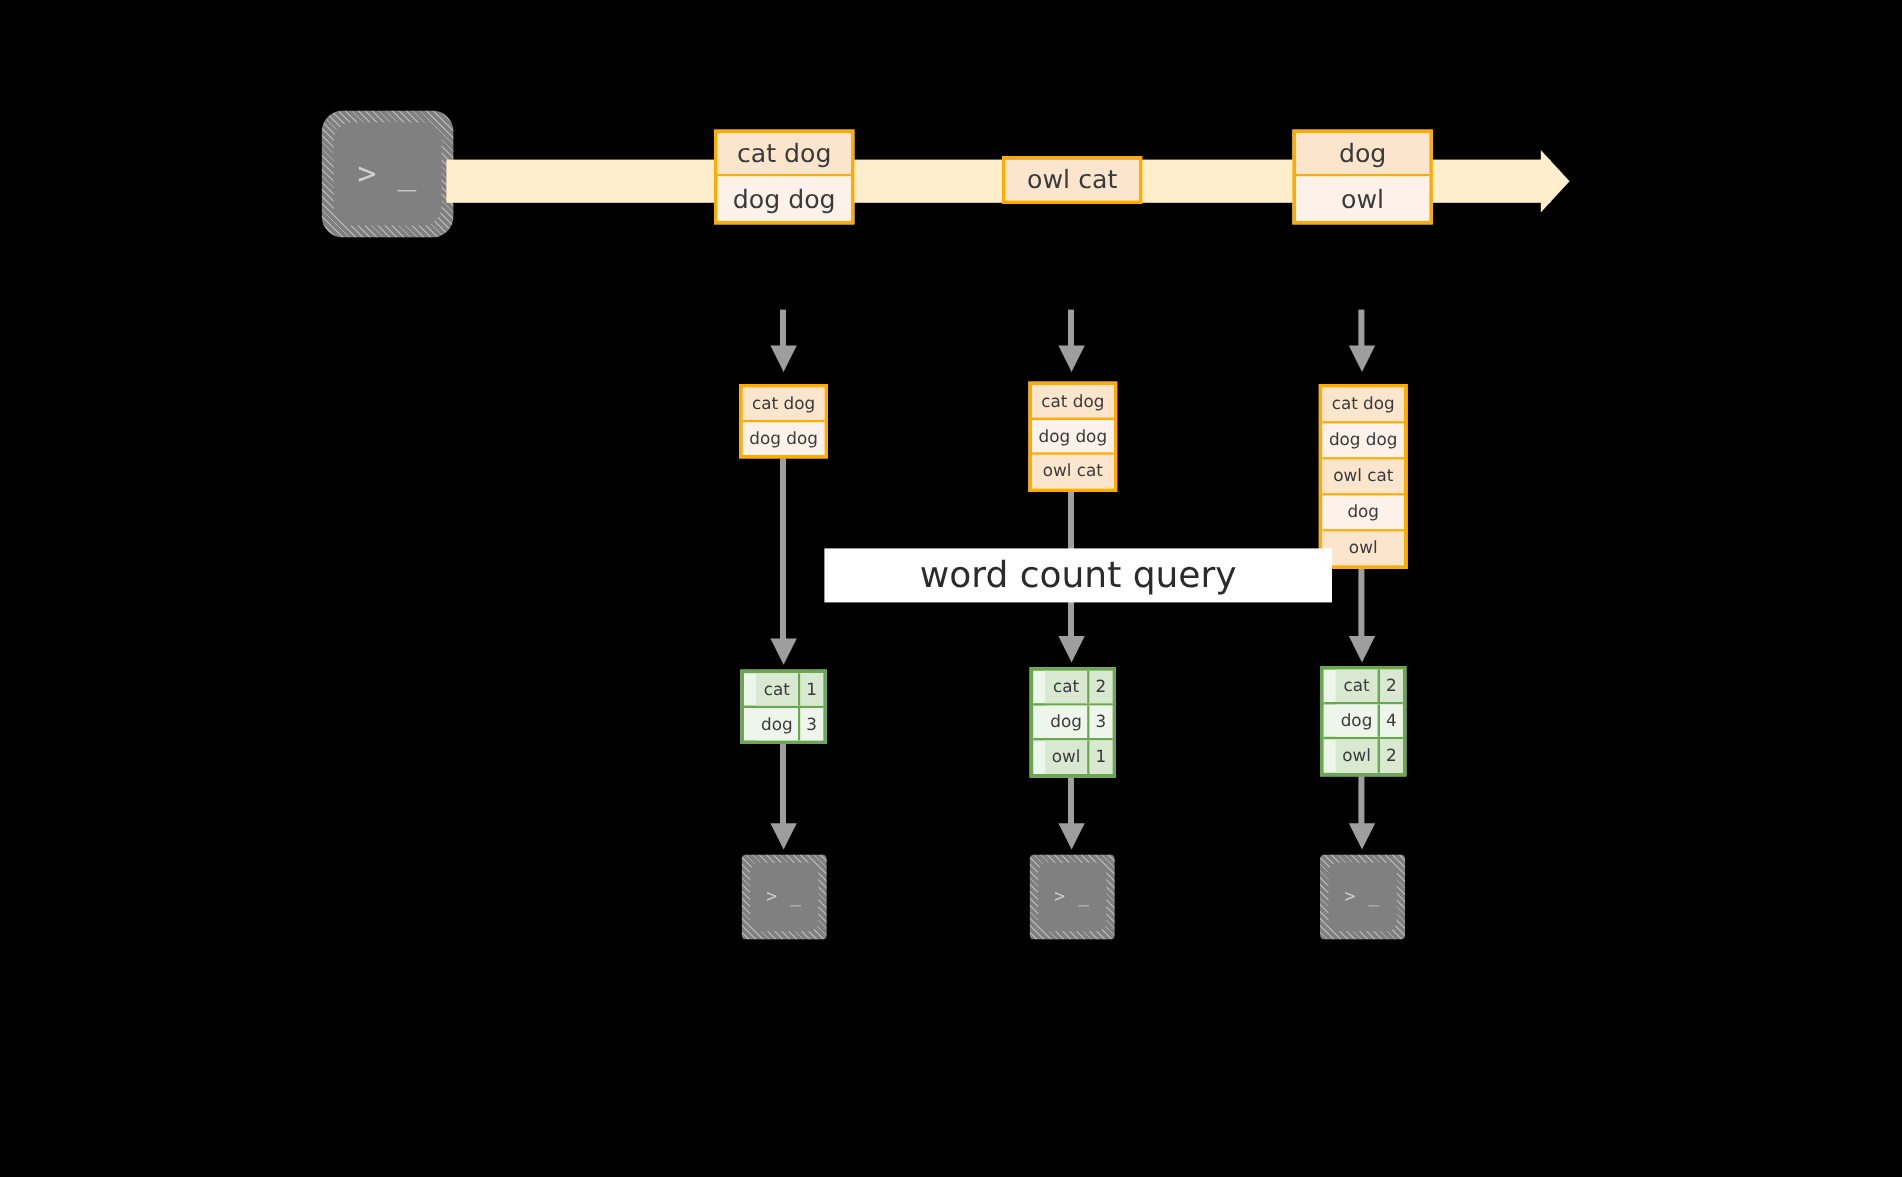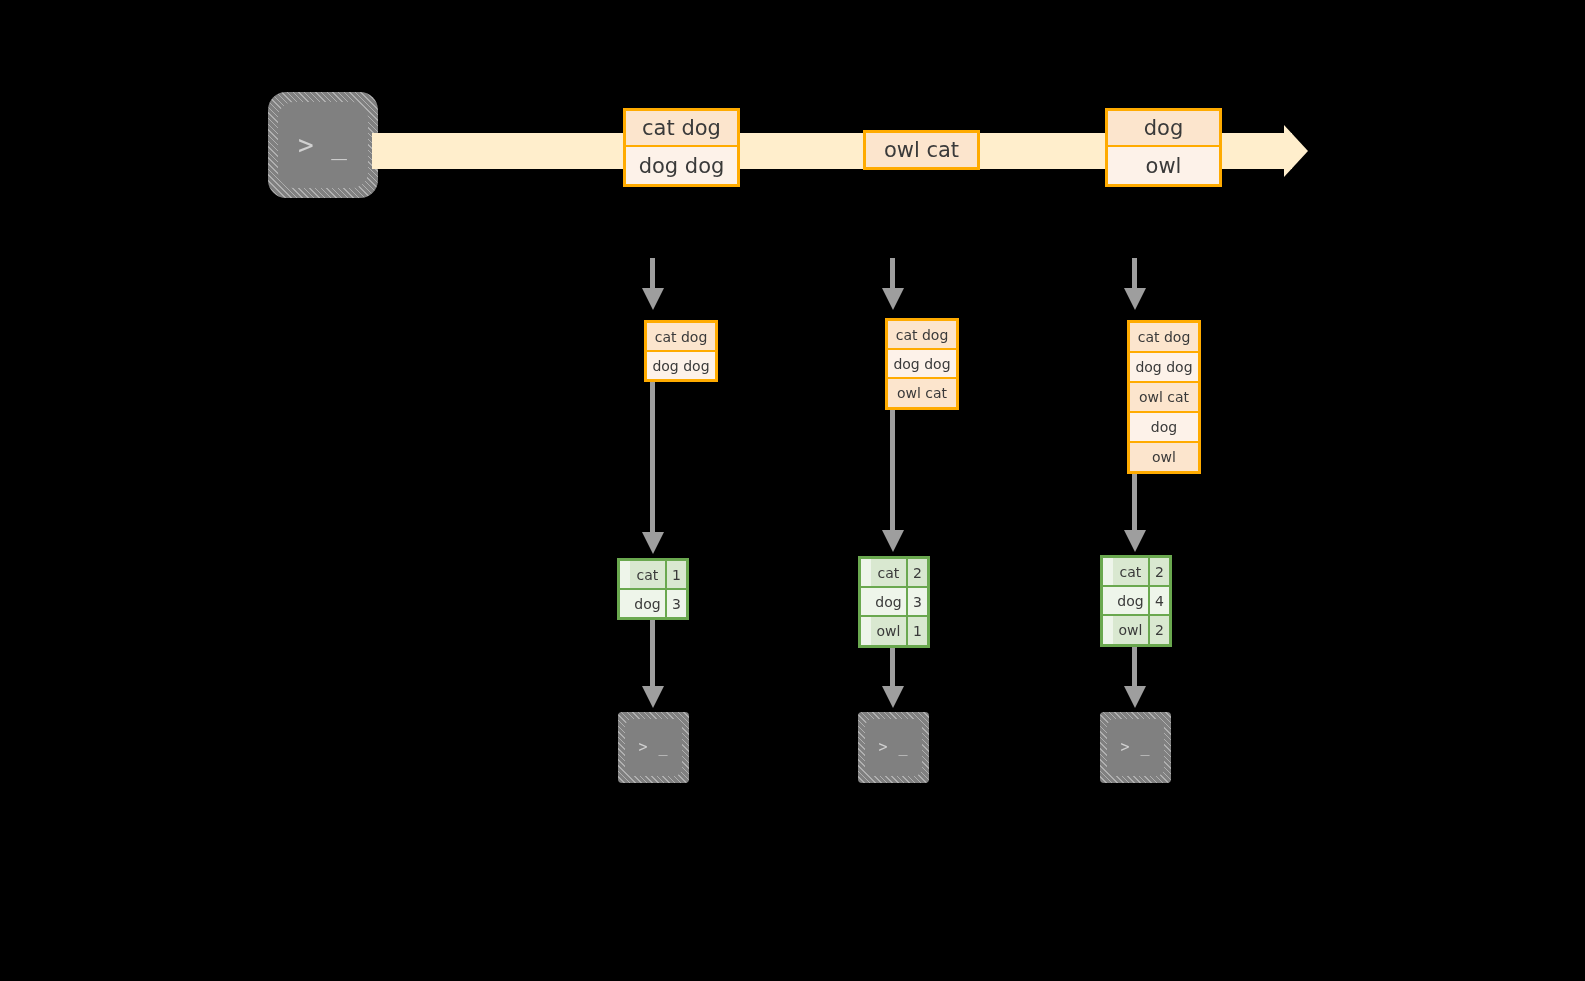--- a/index.html
+++ b/index.html
@@ -63,21 +63,20 @@
     border-left: 24px solid #ffeecc;
   }
 
   
   .rec {
     position: absolute;
     box-sizing: border-box;
     border: 3px solid #ffab00;
     background: #fdf2e9;
     z-index: 5;
-    margin-left: 28px;
   }
   .rec .row {
     box-sizing: border-box;
     display: flex;
     align-items: center;
     justify-content: center;
     color: #3a3a3a;
     background: #fdf2e9;
     border-bottom: 2px solid #ffab00;
     white-space: nowrap;
@@ -267,14 +266,15 @@
   </div>
 
   <div class="gline" style="left:1132px; top:647px; width:5px; height:41px;"></div>
   <div class="ghead" style="left:1124px; top:686px;"></div>
 
   <div class="terminal term-small" style="left:1100px; top:712px; width:71px; height:71px;">
     <div class="inner" style="left:7px; top:7px; right:7px; bottom:7px; border-radius:8px;"></div>
     <div class="prompt" style="font-size:15px;">&gt; _</div>
   </div>
 
+  <div class="query-label" style="left:687px; top:457px; width:423px; height:45px; font-size:30px;">word count query</div>
 
 </div>
 
 </body></html>

